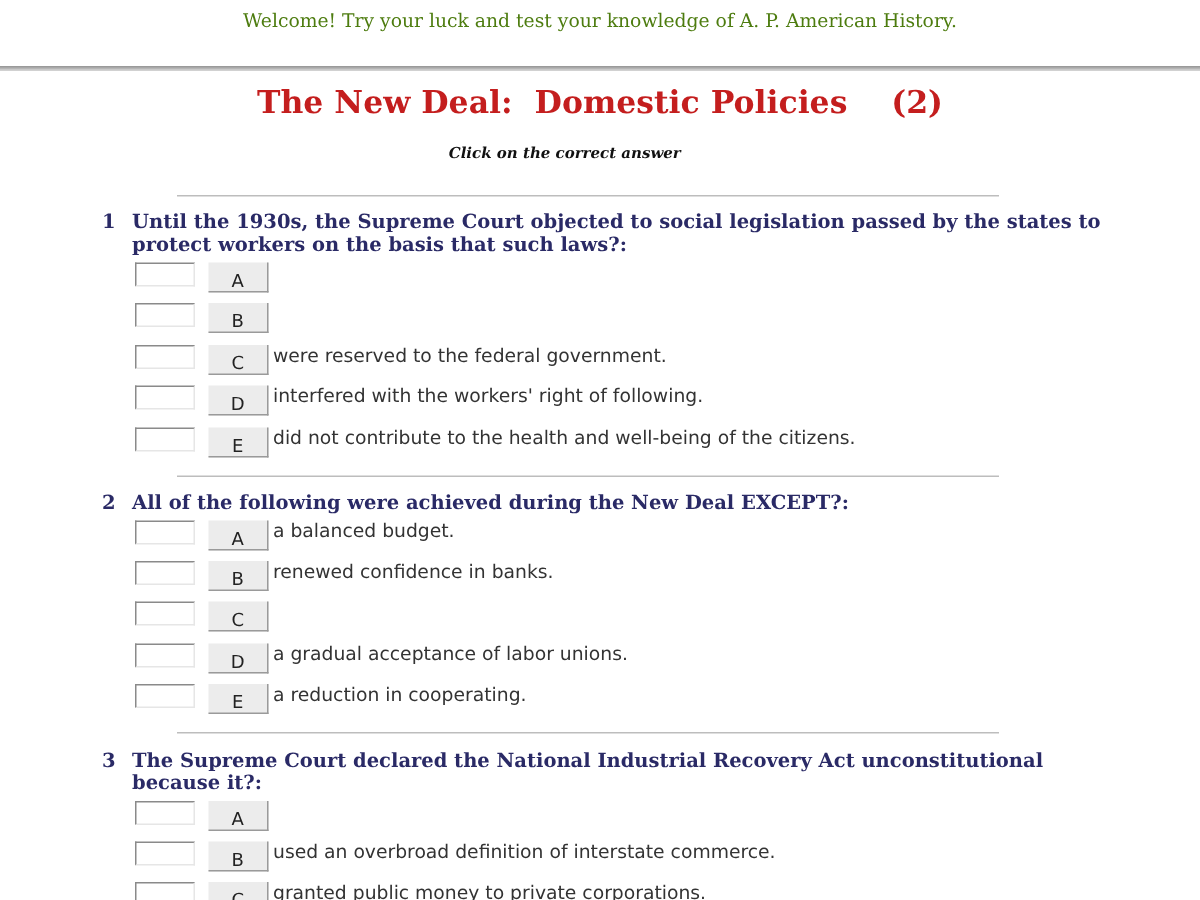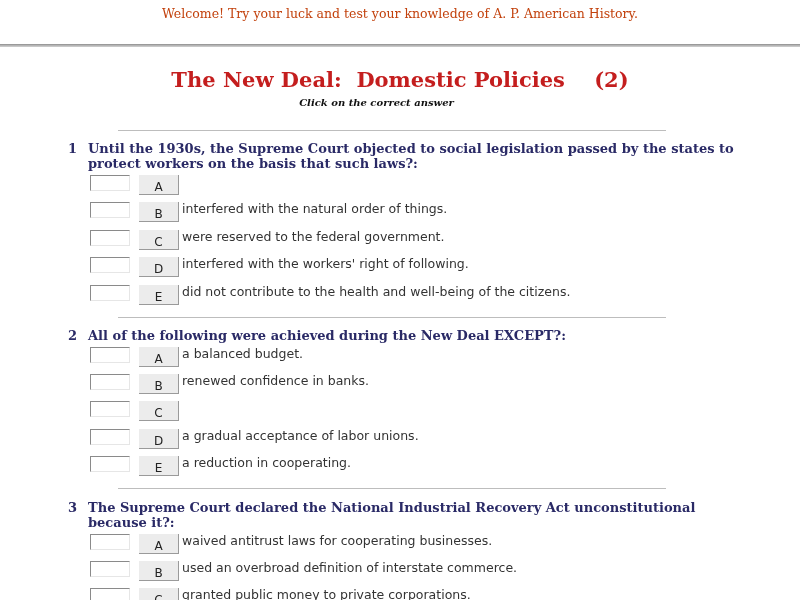--- a/index.html
+++ b/index.html
@@ -1,24 +1,24 @@
 <!DOCTYPE html>
 <html><head>
 <meta charset="utf-8">
 <style>
   html, body { margin: 0; padding: 0; background: #ffffff; }
   body { width: 800px; height: 600px; overflow: hidden; position: relative; font-family: "DejaVu Serif", serif; }
 
   .welcome { position: absolute; top: 6px; left: 0; width: 800px; text-align: center;
-    color: #c2410c; font-family: "DejaVu Serif", serif; font-size: 12.5px; }
+    color: #4d7c0f; font-family: "DejaVu Serif", serif; font-size: 12.5px; }
 
   .top-rule { position: absolute; top: 44px; left: 0; width: 800px; height: 3px;
     border-top: 1px solid #9a9a9a; border-bottom: 1px solid #c8c8c8; background: #b5b5b5; box-sizing: border-box; }
 
-  .title { position: absolute; top: 67px; left: 0; width: 800px; text-align: center;
+  .title { position: absolute; top: 55px; left: 0; width: 800px; text-align: center;
     color: #c41e1e; font-family: "DejaVu Serif", serif; font-weight: bold; font-size: 21px; white-space: pre; }
 
   .instruction { position: absolute; top: 97px; left: 0; width: 753px; text-align: center;
     color: #111; font-family: "DejaVu Serif", serif; font-style: italic; font-weight: bold; font-size: 10px; }
 
   .divider { position: absolute; left: 118px; width: 548px; height: 1px; background: #bdbdbd; }
 
   .question { position: absolute; left: 0; width: 800px; }
   .q-num { position: absolute; left: 68px; top: 0; color: #2a2a66; font-family: "DejaVu Serif", serif;
     font-weight: bold; font-size: 13px; }
@@ -50,21 +50,20 @@
   <span class="q-num">1</span>
   <div class="q-text">Until the 1930s, the Supreme Court objected to social legislation passed by the states to protect workers on the basis that such laws?:</div>
 </div>
 <div class="choice" style="top:174px">
   <input class="answer-box" value="" style="">
   <button class="letter-btn">A</button>
 </div>
 <div class="choice" style="top:201px">
   <input class="answer-box" value="" style="">
   <button class="letter-btn">B</button>
-  <span class="choice-text">interfered with the natural order of things.</span>
 </div>
 <div class="choice" style="top:229px">
   <input class="answer-box" value="" style="">
   <button class="letter-btn">C</button>
   <span class="choice-text">were reserved to the federal government.</span>
 </div>
 <div class="choice" style="top:256px">
   <input class="answer-box" value="" style="">
   <button class="letter-btn">D</button>
   <span class="choice-text">interfered with the workers' right of following.</span>
@@ -108,21 +107,20 @@
 
 <div class="divider" style="top:488px"></div>
 
 <div class="question" style="top:500px">
   <span class="q-num">3</span>
   <div class="q-text">The Supreme Court declared the National Industrial Recovery Act unconstitutional because it?:</div>
 </div>
 <div class="choice" style="top:533px">
   <input class="answer-box" value="" style="">
   <button class="letter-btn">A</button>
-  <span class="choice-text">waived antitrust laws for cooperating businesses.</span>
 </div>
 <div class="choice" style="top:560px">
   <input class="answer-box" value="" style="">
   <button class="letter-btn">B</button>
   <span class="choice-text">used an overbroad definition of interstate commerce.</span>
 </div>
 <div class="choice" style="top:587px">
   <input class="answer-box" value="" style="">
   <button class="letter-btn">C</button>
   <span class="choice-text">granted public money to private corporations.</span>

